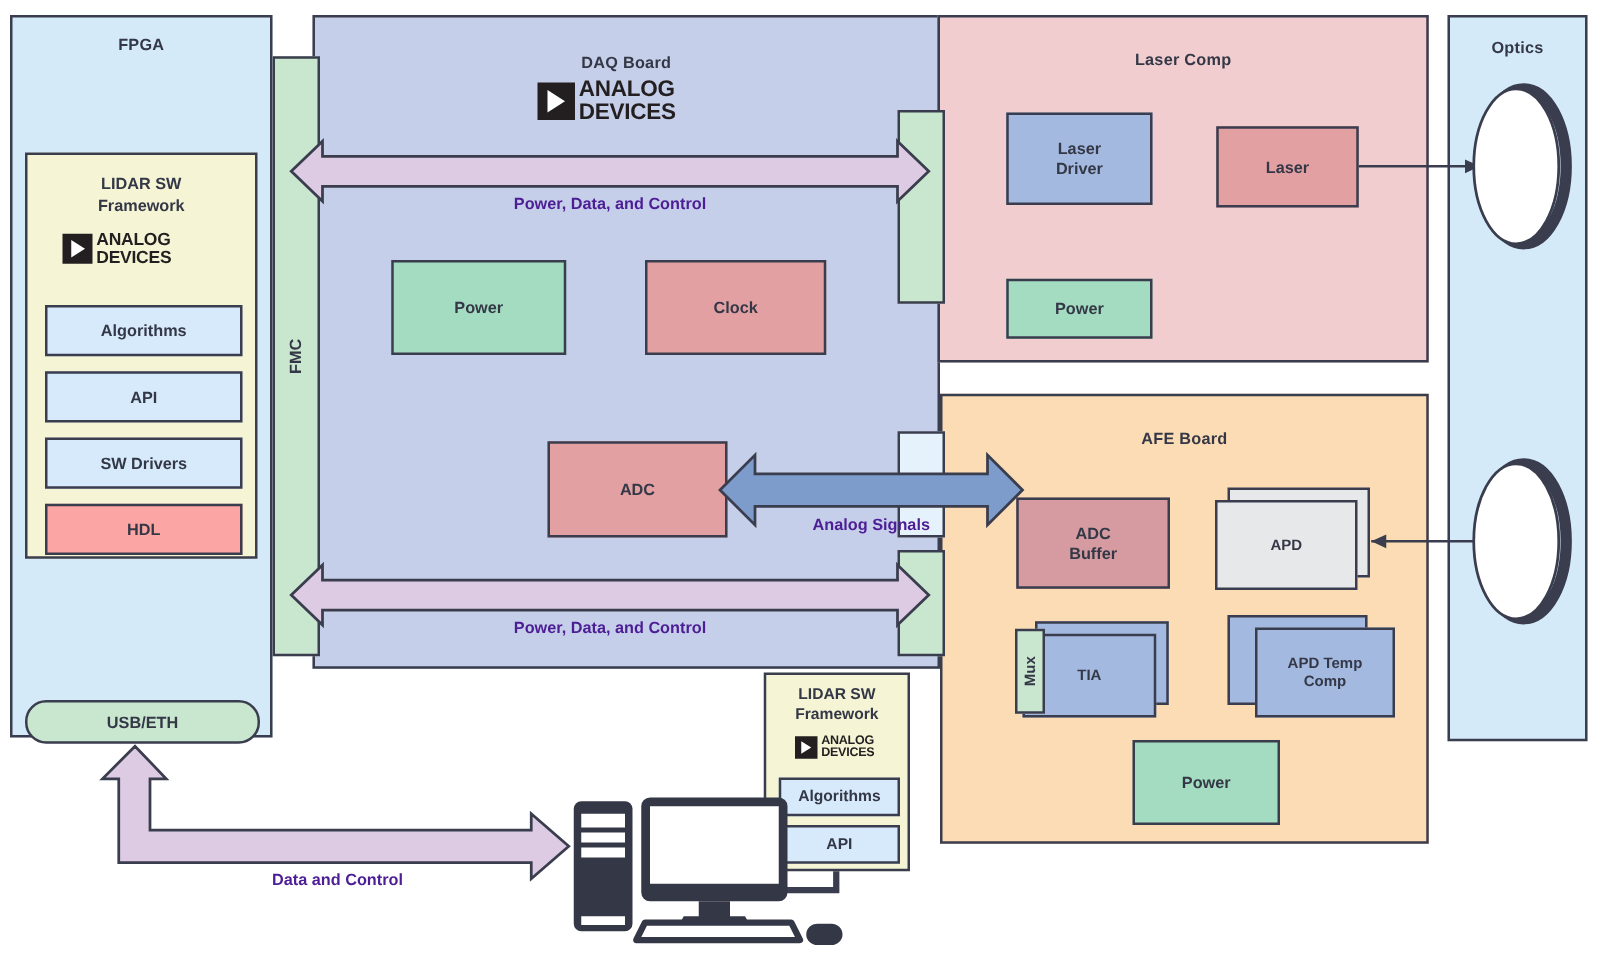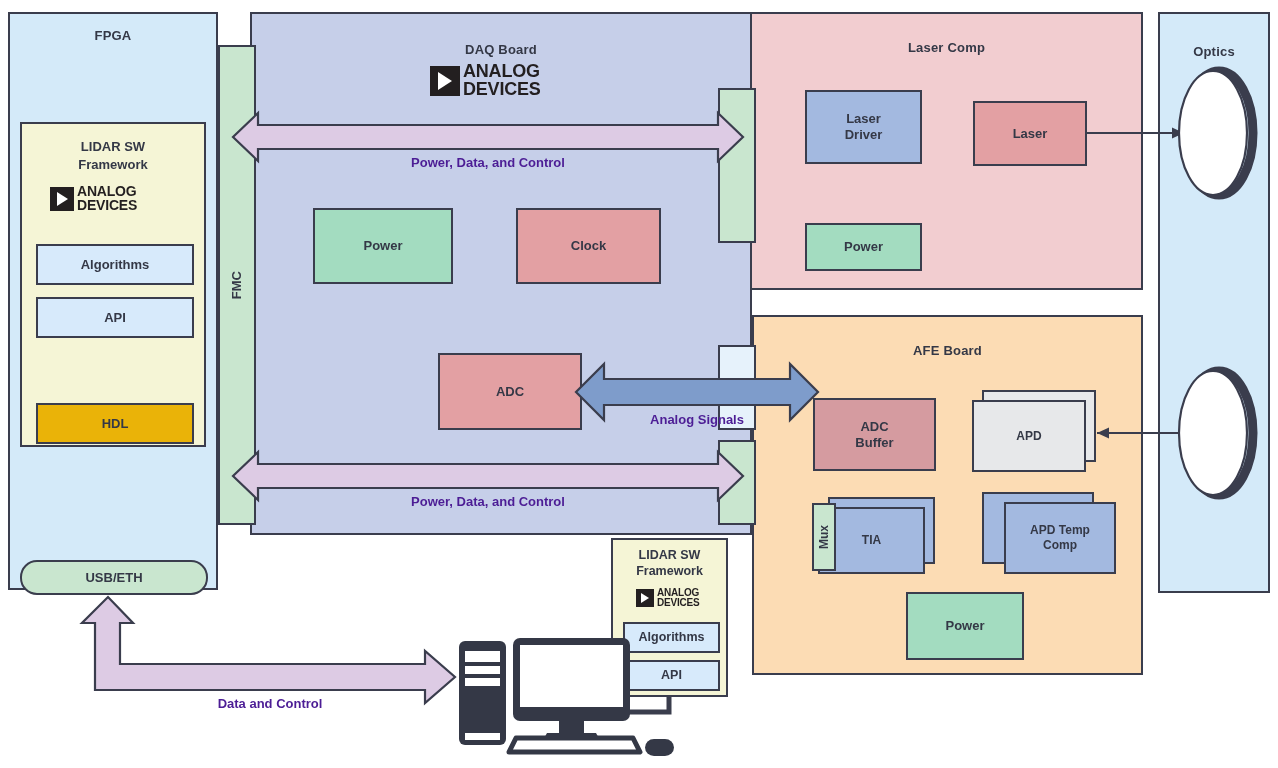--- a/index.html
+++ b/index.html
@@ -61,21 +61,24 @@
         <span>ANALOG</span><br>
         <span>DEVICES</span>
       </span>
     </div>
     <div class="blk" style="left:14px;top:120px;width:158px;height:41px;background:#d7eafb;">
       <span>Algorithms</span>
     </div>
     <div class="blk" style="left:14px;top:173px;width:158px;height:41px;background:#d7eafb;">
       <span>API</span>
     </div>
-    <div class="blk" style="left:14px;top:279px;width:158px;height:41px;background:#eab308;">
+    <div class="blk" style="left:14px;top:226px;width:158px;height:41px;background:#d7eafb;">
+      <span>SW Drivers</span>
+    </div>
+    <div class="blk" style="left:14px;top:279px;width:158px;height:41px;background:#fca5a5;">
       <span>HDL</span>
     </div>
   </div>
 
   <div class="board" style="left:250px;top:12px;width:502px;height:523px;background:#c6cfe9;">
     <div class="board-title" style="top:28px;">DAQ Board</div>
   </div>
 
   <div class="adlogo" style="left:430px;top:63px;">
     <span class="tri" style="width:30px;height:30px;">
@@ -149,21 +152,21 @@
         <span>Comp</span>
       </span>
     </div>
   </div>
 
   <div class="blk" style="left:906px;top:592px;width:118px;height:68px;background:#a3dcc0;">
     <span>Power</span>
   </div>
 
   <div class="board" style="left:1158px;top:12px;width:112px;height:581px;background:#d4eaf9;">
-    <div class="board-title" style="top:30px;">Optics</div>
+    <div class="board-title" style="top:16px;">Optics</div>
   </div>
 
   <div class="blk" style="left:218px;top:45px;width:38px;height:480px;background:#c9e6cf;">
     <span class="vtext" style="font-size:13px;">FMC</span>
   </div>
 
   <div class="blk" style="left:718px;top:88px;width:38px;height:155px;background:#c9e6cf;"></div>
   <div class="blk" style="left:718px;top:345px;width:38px;height:85px;background:#e6f2fb;"></div>
   <div class="blk" style="left:718px;top:440px;width:38px;height:85px;background:#c9e6cf;"></div>
 

